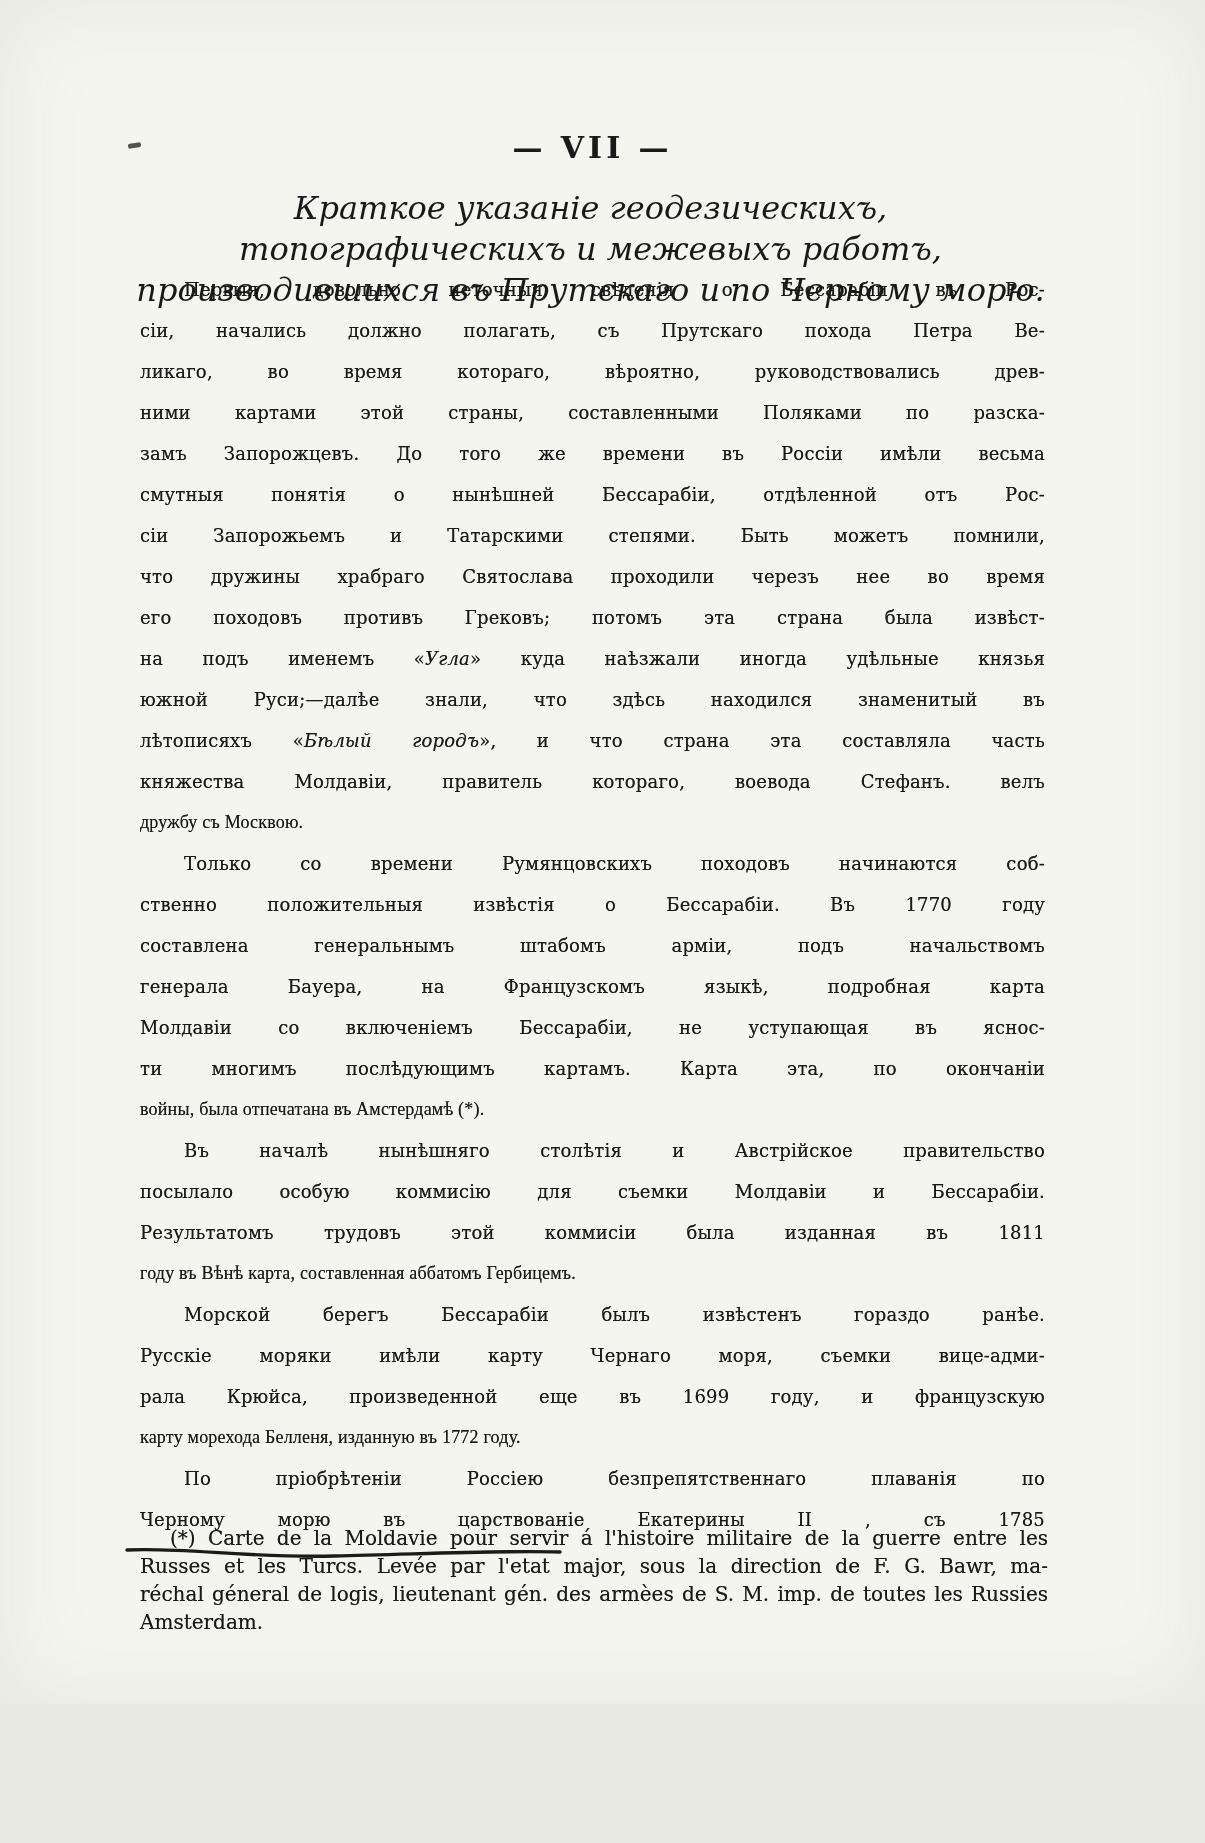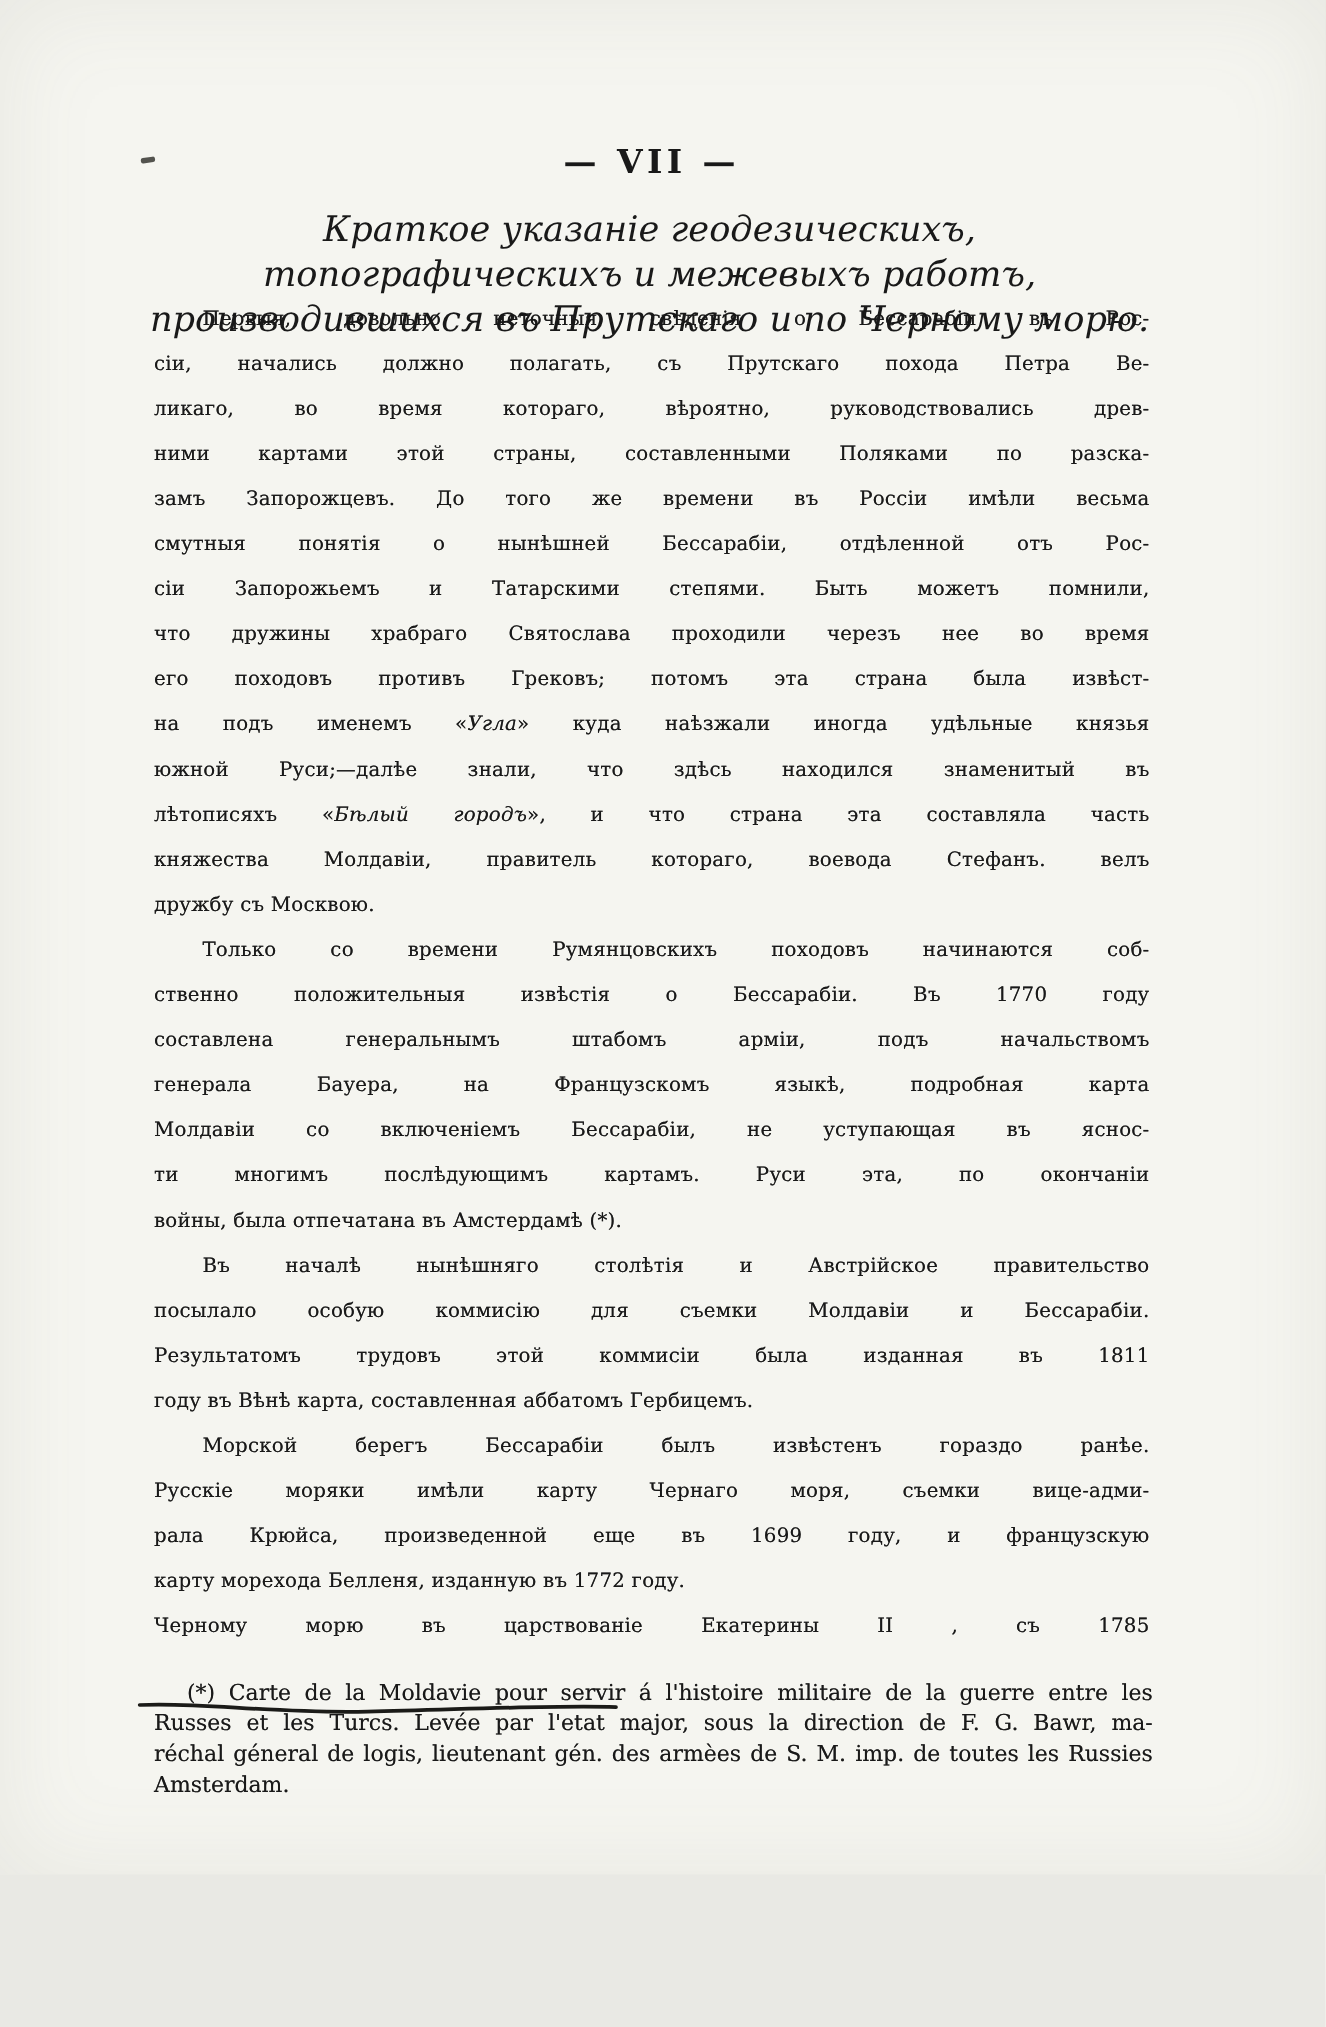--- a/index.html
+++ b/index.html
@@ -44,21 +44,21 @@
     height: 41px;
     line-height: 41px;
     font-size: 18px;
     text-align: justify;
     text-align-last: justify;
     letter-spacing: 0.2px;
     text-shadow: 0 0 0.5px rgba(10,10,10,0.65);
     white-space: nowrap;
   }
   .body-text .line.indent { padding-left: 44px; }
-  .body-text .line.endline { text-align-last: left; }
+  .body-text .line.endline { text-align-last: left; font-family: Liberation Serif, serif; }
   .footnote-rule {
     position: absolute;
     left: 124px;
     top: 1545px;
   }
   .footnote {
     position: absolute;
     left: 140px;
     top: 1524px;
     width: 908px;
@@ -121,30 +121,31 @@
       <div class="line">на подъ именемъ «<i>Угла</i>» куда наѣзжали иногда удѣльные князья</div>
       <div class="line">южной Руси;—далѣе знали, что здѣсь находился знаменитый въ</div>
       <div class="line">лѣтописяхъ «<i>Бѣлый городъ</i>», и что страна эта составляла часть</div>
       <div class="line">княжества Молдавіи, правитель котораго, воевода Стефанъ. велъ</div>
       <div class="line endline">дружбу съ Москвою.</div>
       <div class="line indent">Только со времени Румянцовскихъ походовъ начинаются соб-</div>
       <div class="line">ственно положительныя извѣстія о Бессарабіи. Въ 1770 году</div>
       <div class="line">составлена генеральнымъ штабомъ арміи, подъ начальствомъ</div>
       <div class="line">генерала Бауера, на Французскомъ языкѣ, подробная карта</div>
       <div class="line">Молдавіи со включеніемъ Бессарабіи, не уступающая въ яснос-</div>
-      <div class="line">ти многимъ послѣдующимъ картамъ. Руси эта, по окончаніи</div>
+      <div class="line">ти многимъ послѣдующимъ картамъ. Карта эта, по окончаніи</div>
       <div class="line endline">войны, была отпечатана въ Амстердамѣ (*).</div>
       <div class="line indent">Въ началѣ нынѣшняго столѣтія и Австрійское правительство</div>
       <div class="line">посылало особую коммисію для съемки Молдавіи и Бессарабіи.</div>
       <div class="line">Результатомъ трудовъ этой коммисіи была изданная въ 1811</div>
       <div class="line endline">году въ Вѣнѣ карта, составленная аббатомъ Гербицемъ.</div>
       <div class="line indent">Морской берегъ Бессарабіи былъ извѣстенъ гораздо ранѣе.</div>
       <div class="line">Русскіе моряки имѣли карту Чернаго моря, съемки вице-адми-</div>
       <div class="line">рала Крюйса, произведенной еще въ 1699 году, и французскую</div>
       <div class="line endline">карту морехода Белленя, изданную въ 1772 году.</div>
+      <div class="line indent">По пріобрѣтеніи Россіею безпрепятственнаго плаванія по</div>
       <div class="line">Черному морю въ царствованіе Екатерины II , съ 1785</div>
     </div>
 
   <svg class="footnote-rule" width="440" height="16" viewBox="0 0 440 16">
     <path d="M3,5 C60,2 120,13 210,11 C300,9 380,5 436,7" fill="none" stroke="#1b1b18" stroke-width="3.4" stroke-linecap="round"></path>
   </svg>
 
   <div class="footnote">
       <div class="line indent">(*) Carte de la Moldavie pour servir á l'histoire militaire de la guerre entre les</div>
       <div class="line">Russes et les Turcs. Levée par l'etat major, sous la direction de F. G. Bawr, ma-</div>

